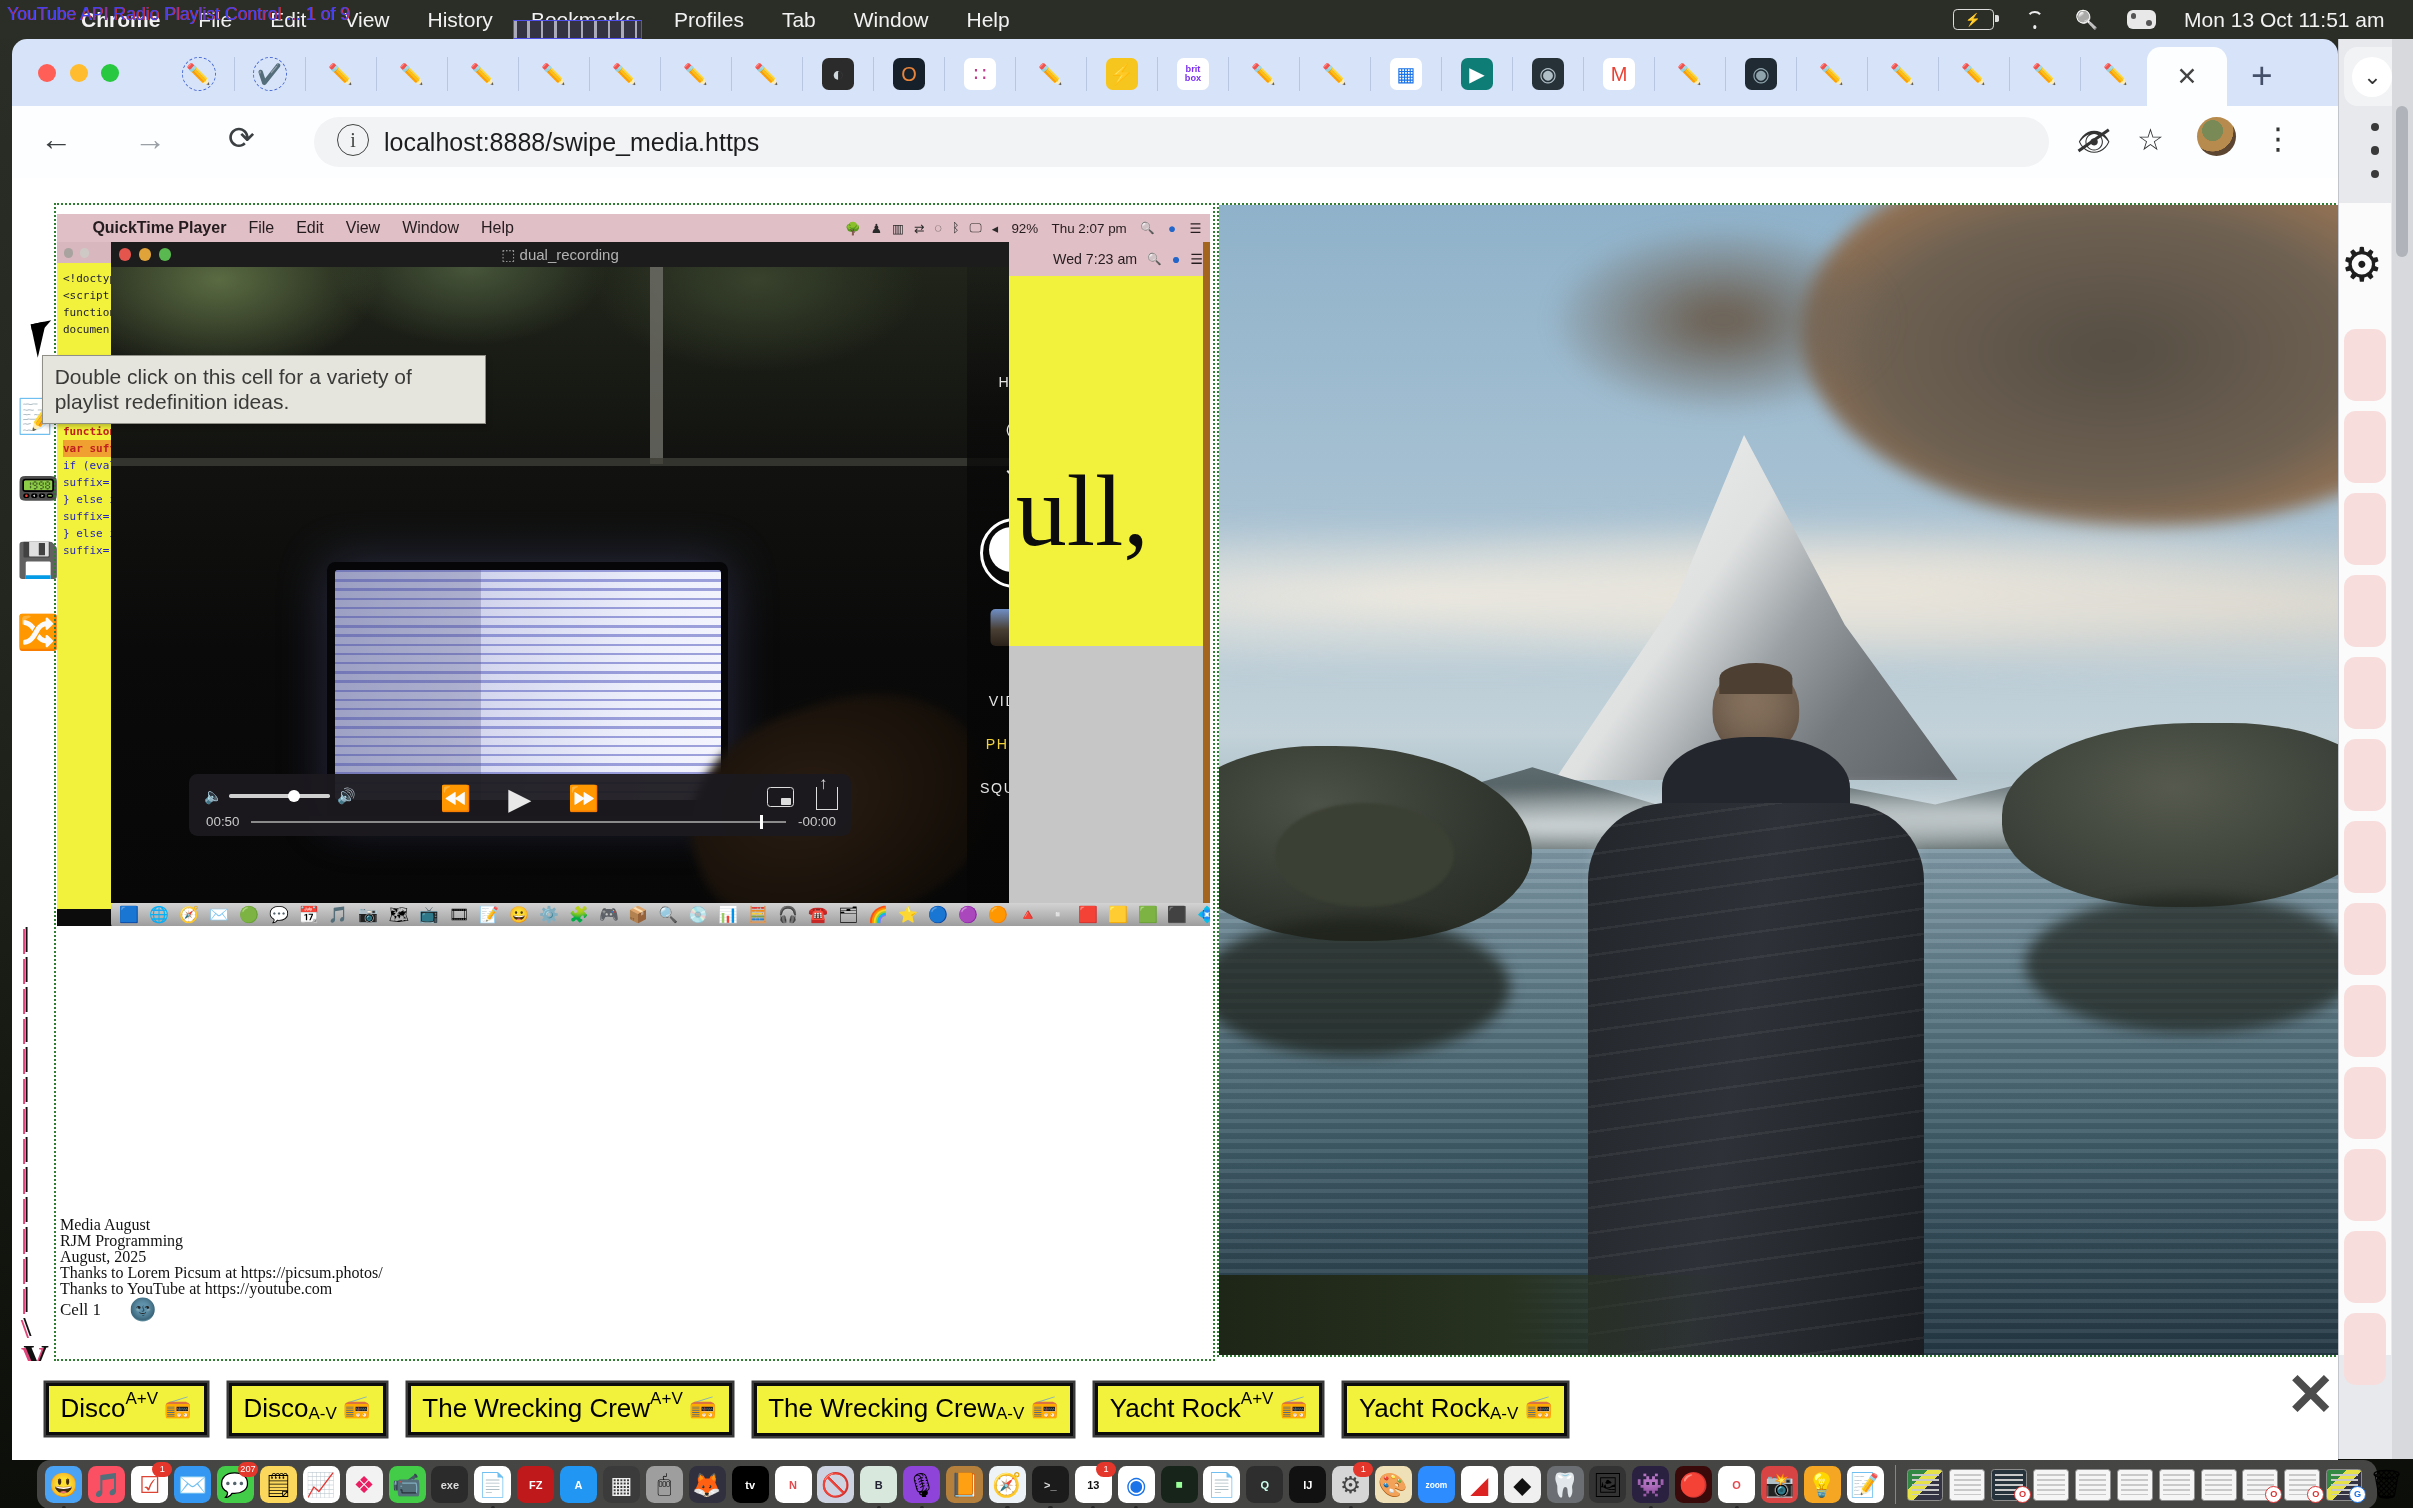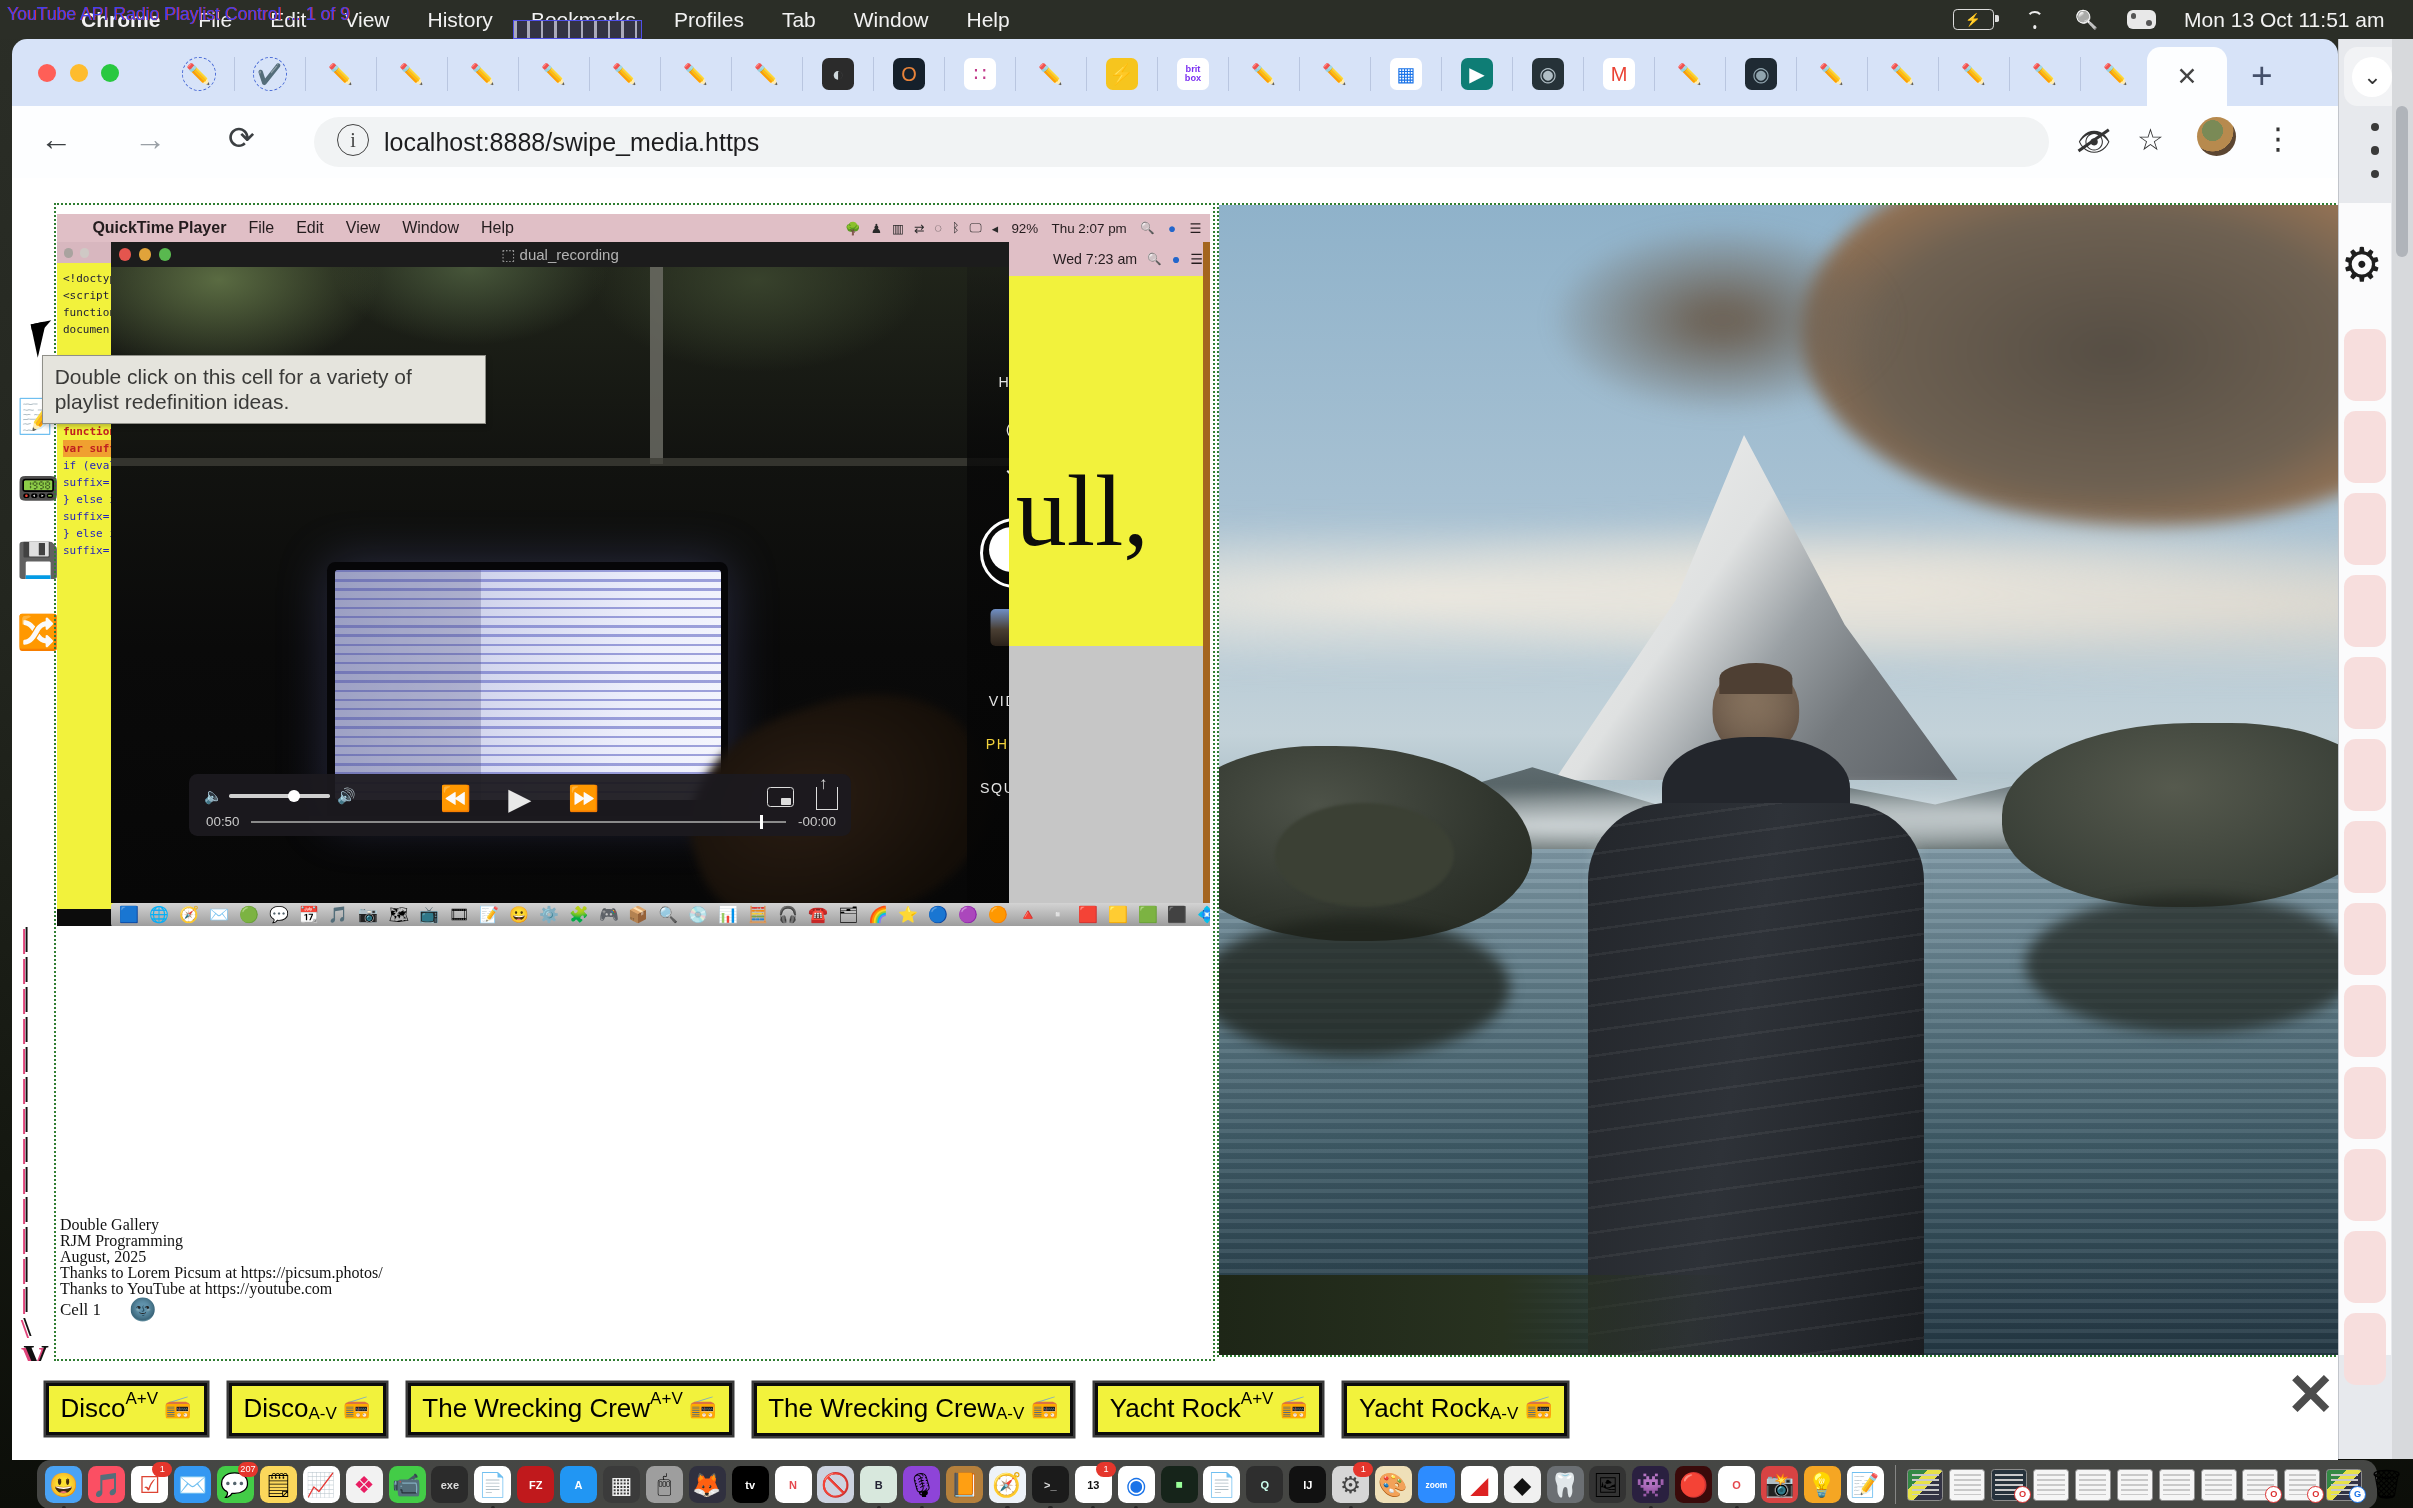--- a/index.html
+++ b/index.html
@@ -537,21 +537,21 @@
         <span>🟨</span>
         <span>🟩</span>
         <span>⬛</span>
         <span>💠</span>
       </div>
   </div>
 
   <div class="tooltip">Double click on this cell for a variety of playlist redefinition ideas.</div>
 
   <div class="credits" id="credits">
-      <div>Double Gallery</div>
+      <div>Media August</div>
       <div>RJM Programming</div>
       <div>August, 2025</div>
       <div>Thanks to Lorem Picsum at https://picsum.photos/</div>
       <div>Thanks to YouTube at https://youtube.com</div>
     </div>
   <div class="cellline">
     <span>Cell 1</span>
     <span class="moon">🌚</span>
   </div>
 

